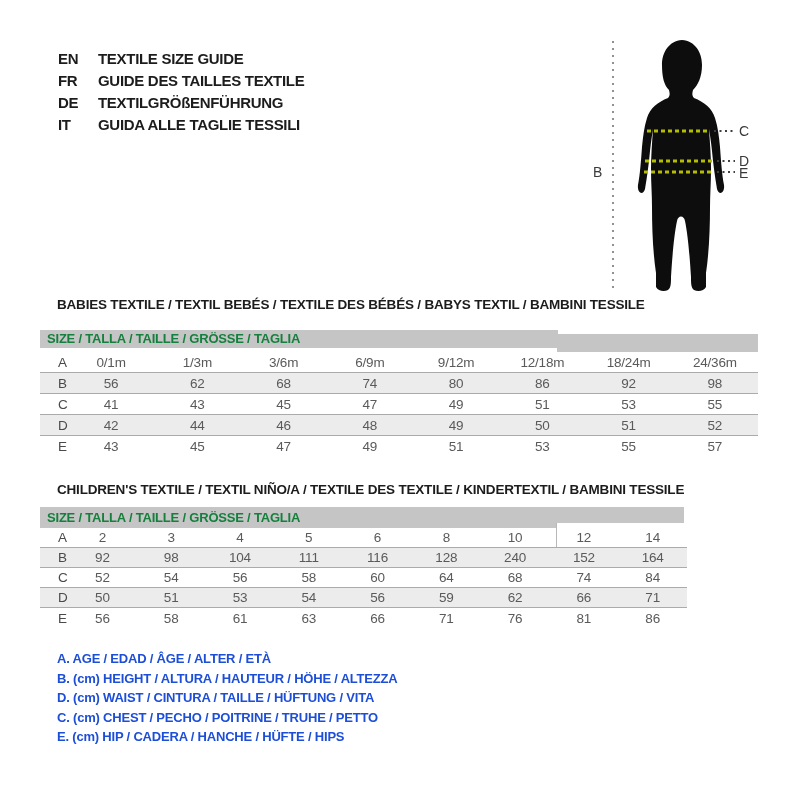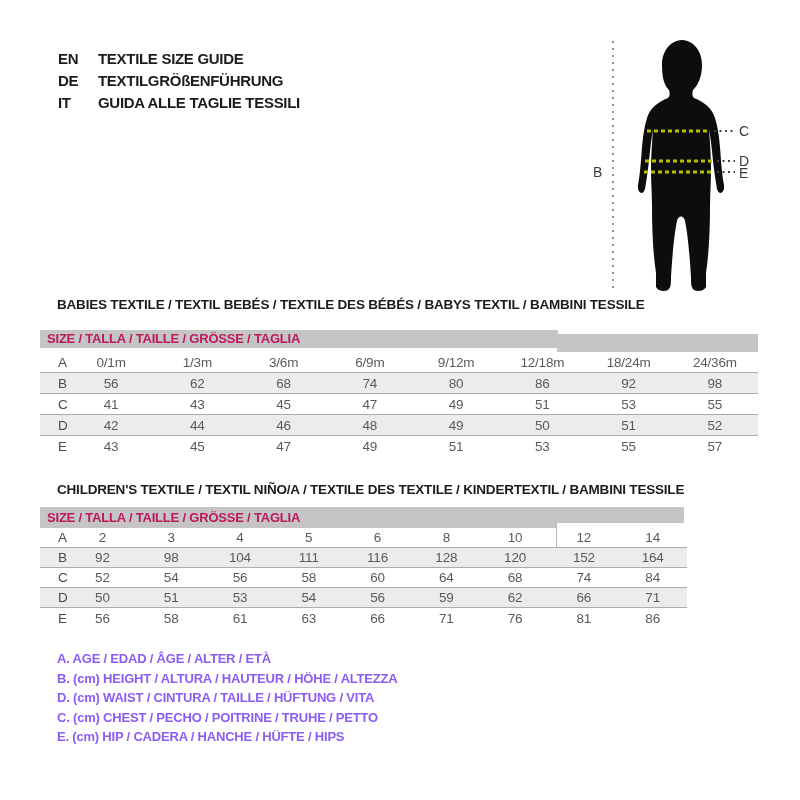--- a/index.html
+++ b/index.html
@@ -20,60 +20,64 @@
 
   
   .sizetable{position:absolute;left:40px;}
   #babies-table{top:330px;width:718px;height:130px;}
   #children-table{top:507px;width:647px;height:124px;}
   .hbar{position:absolute;background:#c5c5c5;}
   #babies-table .hbar-l{left:0;top:0;width:518px;height:18px;}
   #babies-table .hbar-r{left:517px;top:4px;width:201px;height:18px;}
   #children-table .hbar-c{left:0;top:0;width:644px;height:21px;}
   .hbar-text{position:absolute;left:7px;top:0;font-size:13px;font-weight:bold;
-             color:#be185d;letter-spacing:-0.2px;z-index:3;white-space:nowrap;}
+             color:#15803d;letter-spacing:-0.2px;z-index:3;white-space:nowrap;}
   #babies-table .hbar-text{line-height:18px;}
   #children-table .hbar-text{line-height:21px;}
   .tbody{position:absolute;left:0;z-index:2;width:100%;}
   #babies-table .tbody{top:22px;}
   #children-table .tbody{top:21px;}
   .trow{display:flex;align-items:center;box-sizing:border-box;}
   #babies-table .trow{height:21px;}
   #children-table .trow{height:20px;}
   .trow.stripe{background:#ececec;}
   .trow.bline{border-bottom:1px solid #ababab;}
   .tcell{font-size:13.5px;color:#5a5a5a;letter-spacing:-0.2px;}
   .lab{width:28px;padding-left:18px;box-sizing:border-box;color:#4a4a4a;flex:none;}
   .val{flex:1;text-align:center;}
   .highlight{position:absolute;left:516px;top:16px;width:131px;height:25px;
              background:#ffffff;border-left:1px solid #b8b8b8;z-index:1;}
 
   
   .legend{position:absolute;left:57px;top:651px;}
-  .legend-line{height:19.5px;font-size:13px;font-weight:bold;color:#8b5cf6;
+  .legend-line{height:19.5px;font-size:13px;font-weight:bold;color:#1d4ed8;
                letter-spacing:-0.2px;white-space:nowrap;}
 
   
   .figure{position:absolute;left:585px;top:25px;width:192px;height:278px;}
   .figure svg{position:absolute;left:0;top:0;}
   .fig-label{position:absolute;font-size:14px;color:#3a3a3a;}
   #label-b{left:8px;top:139px;}
   #label-c{left:154px;top:98px;}
   #label-d{left:154px;top:128px;}
   #label-e{left:154px;top:140px;}
 </style>
 </head>
 <body>
 
 <div class="canvas">
 
   <div class="langs">
     <div class="lang-row">
       <span class="lang-code">EN</span>
       <span class="lang-name">TEXTILE SIZE GUIDE</span>
+    </div>
+    <div class="lang-row">
+      <span class="lang-code">FR</span>
+      <span class="lang-name">GUIDE DES TAILLES TEXTILE</span>
     </div>
     <div class="lang-row">
       <span class="lang-code">DE</span>
       <span class="lang-name">TEXTILGRÖßENFÜHRUNG</span>
     </div>
     <div class="lang-row">
       <span class="lang-code">IT</span>
       <span class="lang-name">GUIDA ALLE TAGLIE TESSILI</span>
     </div>
   </div>
@@ -216,21 +220,21 @@
           <span class="tcell val">14</span>
         </div>
         <div class="trow stripe bline">
           <span class="tcell lab">B</span>
           <span class="tcell val">92</span>
           <span class="tcell val">98</span>
           <span class="tcell val">104</span>
           <span class="tcell val">111</span>
           <span class="tcell val">116</span>
           <span class="tcell val">128</span>
-          <span class="tcell val">120</span>
+          <span class="tcell val">240</span>
           <span class="tcell val">152</span>
           <span class="tcell val">164</span>
         </div>
         <div class="trow bline">
           <span class="tcell lab">C</span>
           <span class="tcell val">52</span>
           <span class="tcell val">54</span>
           <span class="tcell val">56</span>
           <span class="tcell val">58</span>
           <span class="tcell val">60</span>

